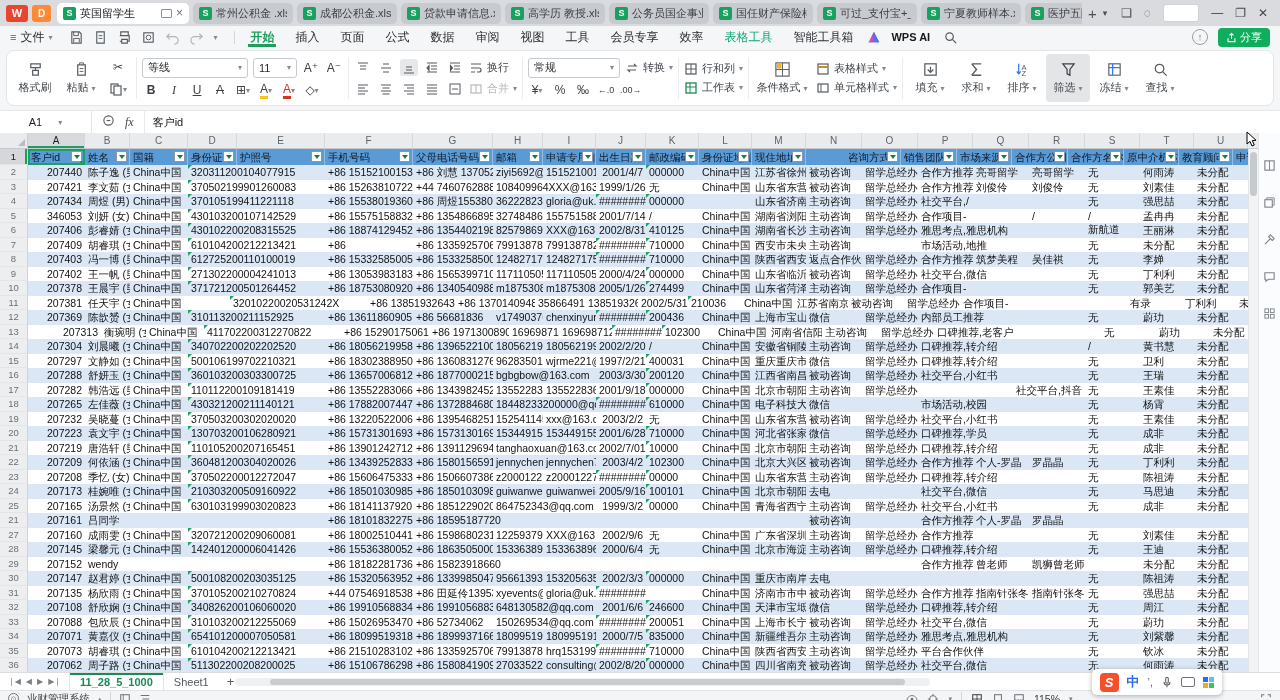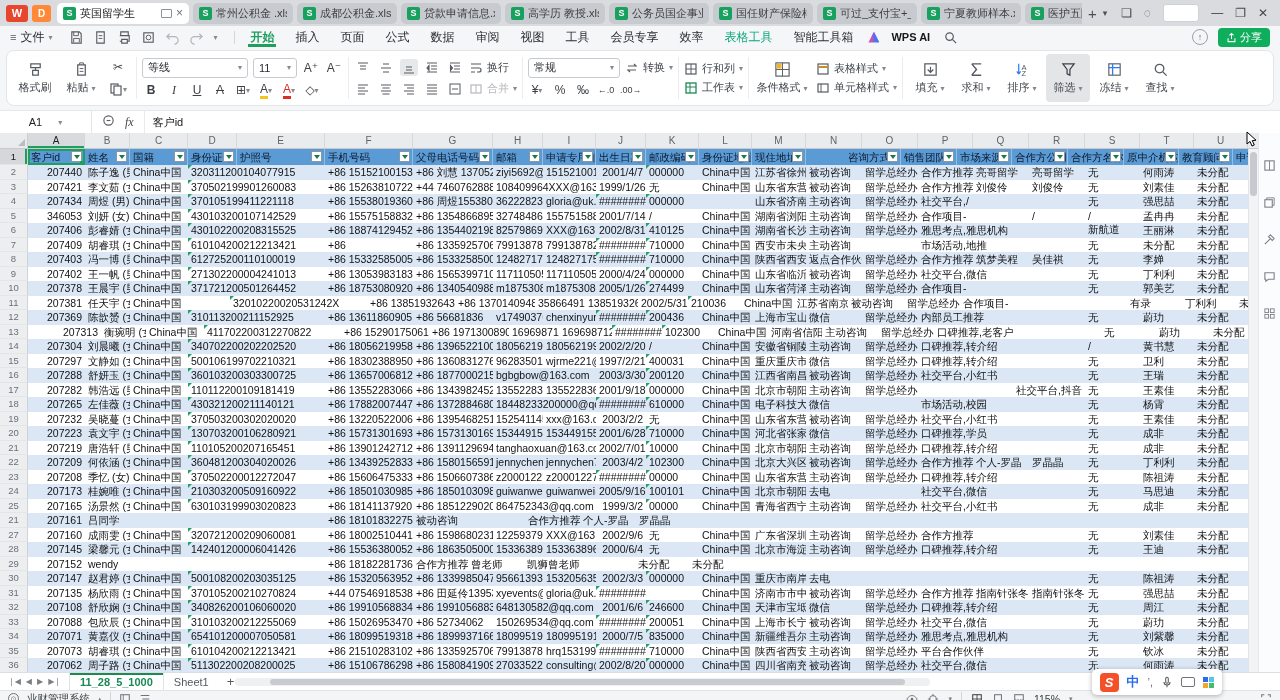--- a/index.html
+++ b/index.html
@@ -1135,20 +1135,21 @@
             <div class="cell" style="width: 54px;">成非</div>
             <div class="cell" style="width: 54px;">未分配</div>
           </div>
         </div>
         <div class="row band">
           <div class="gut">21</div>
           <div class="cells">
             <div class="cell r" style="width: 57px;">207161</div>
             <div class="cell" style="width: 240px;">吕同学</div>
             <div class="cell" style="width: 88px;">+86 18101832275</div>
+            <div class="cell" style="width: 393px;">+86 18595187720</div>
             <div class="cell" style="width: 112px;">被动咨询</div>
             <div class="cell" style="width: 55px;">合作方推荐</div>
             <div class="cell" style="width: 56px;">个人-罗晶</div>
             <div class="cell" style="width: 219px;">罗晶晶</div>
           </div>
         </div>
         <div class="row">
           <div class="gut">27</div>
           <div class="cells">
             <div class="cell r" style="width: 57px;">207160</div>
@@ -1193,20 +1194,21 @@
             <div class="cell" style="width: 54px;">王迪</div>
             <div class="cell" style="width: 54px;">未分配</div>
           </div>
         </div>
         <div class="row">
           <div class="gut">29</div>
           <div class="cells">
             <div class="cell r" style="width: 57px;">207152</div>
             <div class="cell" style="width: 240px;">wendy</div>
             <div class="cell" style="width: 88px;">+86 18182281736</div>
+            <div class="cell" style="width: 505px;">+86 15823918660</div>
             <div class="cell" style="width: 55px;">合作方推荐</div>
             <div class="cell" style="width: 56px;">曾老师</div>
             <div class="cell" style="width: 111px;">凯狮曾老师</div>
             <div class="cell" style="width: 54px;">未分配</div>
             <div class="cell" style="width: 54px;">未分配</div>
           </div>
         </div>
         <div class="row band">
           <div class="gut">30</div>
           <div class="cells">

